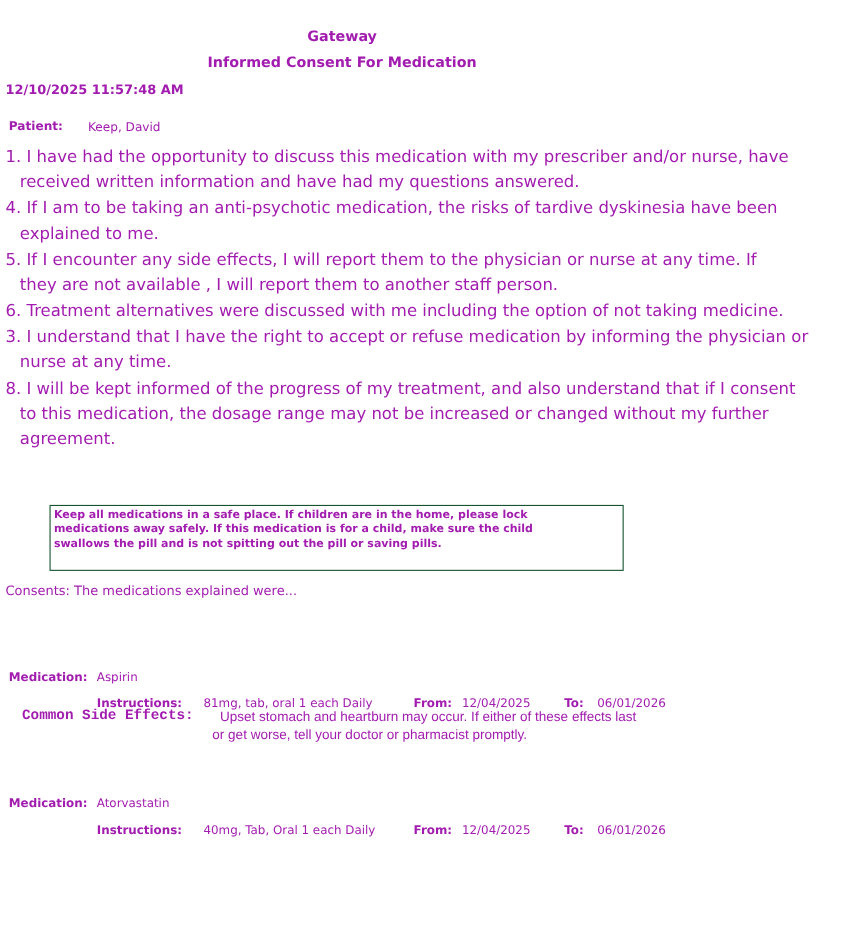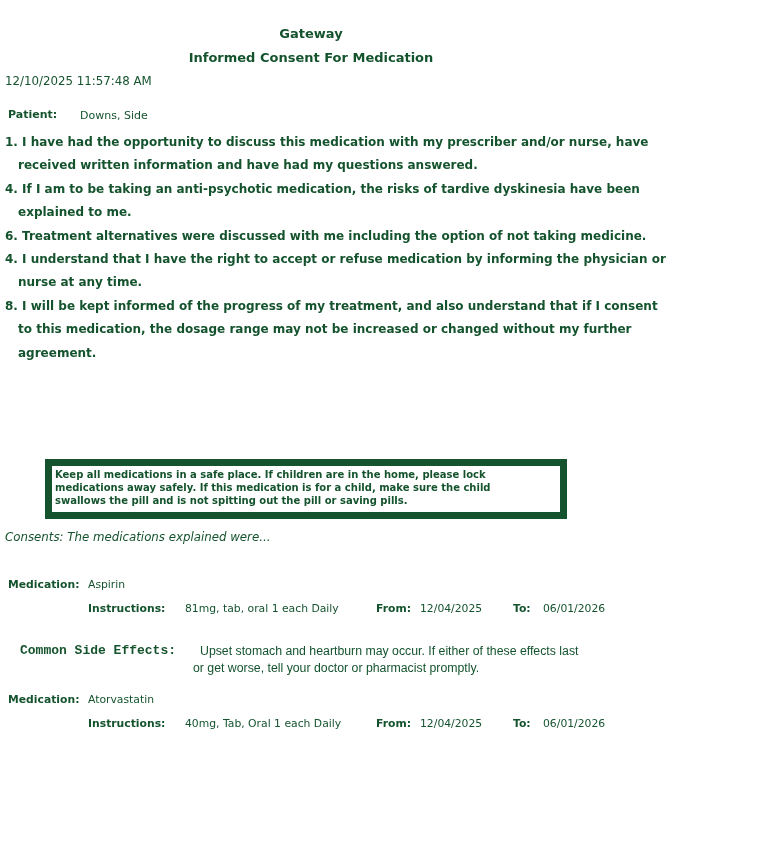--- a/index.html
+++ b/index.html
@@ -2,72 +2,72 @@
 <html><head>
 <meta charset="utf-8">
 <style>
   * { margin: 0; padding: 0; box-sizing: border-box; }
   html, body { background: #ffffff; }
   .page {
     position: relative;
     width: 768px;
     height: 864px;
     background: #ffffff;
-    color: #14532d;
+    color: #a21caf;
     font-family: "DejaVu Sans", sans-serif;
     overflow: hidden;
   }
   .abs { position: absolute; }
   .doc-title {
     left: 0; width: 622px;
     text-align: center;
     font-weight: bold;
     font-size: 13px;
     white-space: pre;
   }
   .timestamp {
     left: 5px; top: 74px;
     font-size: 11.8px;
     white-space: pre;
+    font-weight: bold;
   }
   .patient-label { left: 8px; top: 108px; font-size: 11px; font-weight: bold; white-space: pre; }
   .patient-name  { left: 80px; top: 109px; font-size: 11px; white-space: pre; }
 
   .consent-list {
     left: 5px; top: 131px; width: 700px;
-    font-size: 12px;
-    font-weight: bold;
+    font-size: 15px;
+    font-weight: normal;
     line-height: 23.4px;
   }
   .consent-item {
     white-space: pre;
     padding-left: 13px;
     text-indent: -13px;
   }
 
   .safety-box {
     left: 45px; top: 459px;
     width: 522px; height: 60px;
-    border: 7px solid #14532d;
+    border: 1px solid #14532d;
     padding: 2px 3px;
     font-size: 10px;
     font-weight: bold;
     line-height: 13px;
     white-space: pre;
     overflow: hidden;
   }
 
   .consents-line {
     left: 5px; top: 530px;
     font-size: 11.8px;
     white-space: pre;
-    font-style: italic;
   }
 
-  .med-row { left: 0; width: 768px; height: 16px; }
+  .med-row { left: 0; width: 768px; height: 16px; margin-top: 31px; }
   .med-row .lbl { position: absolute; font-size: 10.8px; font-weight: bold; white-space: pre; }
   .med-row .val { position: absolute; font-size: 10.8px; white-space: pre; }
   .x-medlbl  { left: 8px; }
   .x-medval  { left: 88px; }
   .x-inslbl  { left: 88px; }
   .x-insval  { left: 185px; text-align: center; }
   .x-fromlbl { left: 376px; }
   .x-fromval { left: 420px; text-align: center; }
   .x-tolbl   { left: 513px; }
   .x-toval   { left: 543px; }
@@ -91,29 +91,31 @@
 </head>
 <body>
 
 <div class="page">
 
   <div class="abs doc-title" style="top:26px">Gateway</div>
   <div class="abs doc-title" style="top:50px">Informed Consent For Medication</div>
   <div class="abs timestamp">12/10/2025 11:57:48 AM</div>
 
   <div class="abs patient-label">Patient:</div>
-  <div class="abs patient-name">Downs, Side</div>
+  <div class="abs patient-name">Keep, David</div>
 
   <div class="abs consent-list">
     <div class="consent-item">1. I have had the opportunity to discuss this medication with my prescriber and/or nurse, have
 received written information and have had my questions answered.</div>
     <div class="consent-item">4. If I am to be taking an anti-psychotic medication, the risks of tardive dyskinesia have been
 explained to me.</div>
+    <div class="consent-item">5. If I encounter any side effects, I will report them to the physician or nurse at any time. If
+they are not available , I will report them to another staff person.</div>
     <div class="consent-item">6. Treatment alternatives were discussed with me including the option of not taking medicine.</div>
-    <div class="consent-item">4. I understand that I have the right to accept or refuse medication by informing the physician or
+    <div class="consent-item">3. I understand that I have the right to accept or refuse medication by informing the physician or
 nurse at any time.</div>
     <div class="consent-item">8. I will be kept informed of the progress of my treatment, and also understand that if I consent
 to this medication, the dosage range may not be increased or changed without my further
 agreement.</div>
   </div>
 
   <div class="abs safety-box">Keep all medications in a safe place. If children are in the home, please lock
 medications away safely. If this medication is for a child, make sure the child
 swallows the pill and is not spitting out the pill or saving pills.</div>
 

